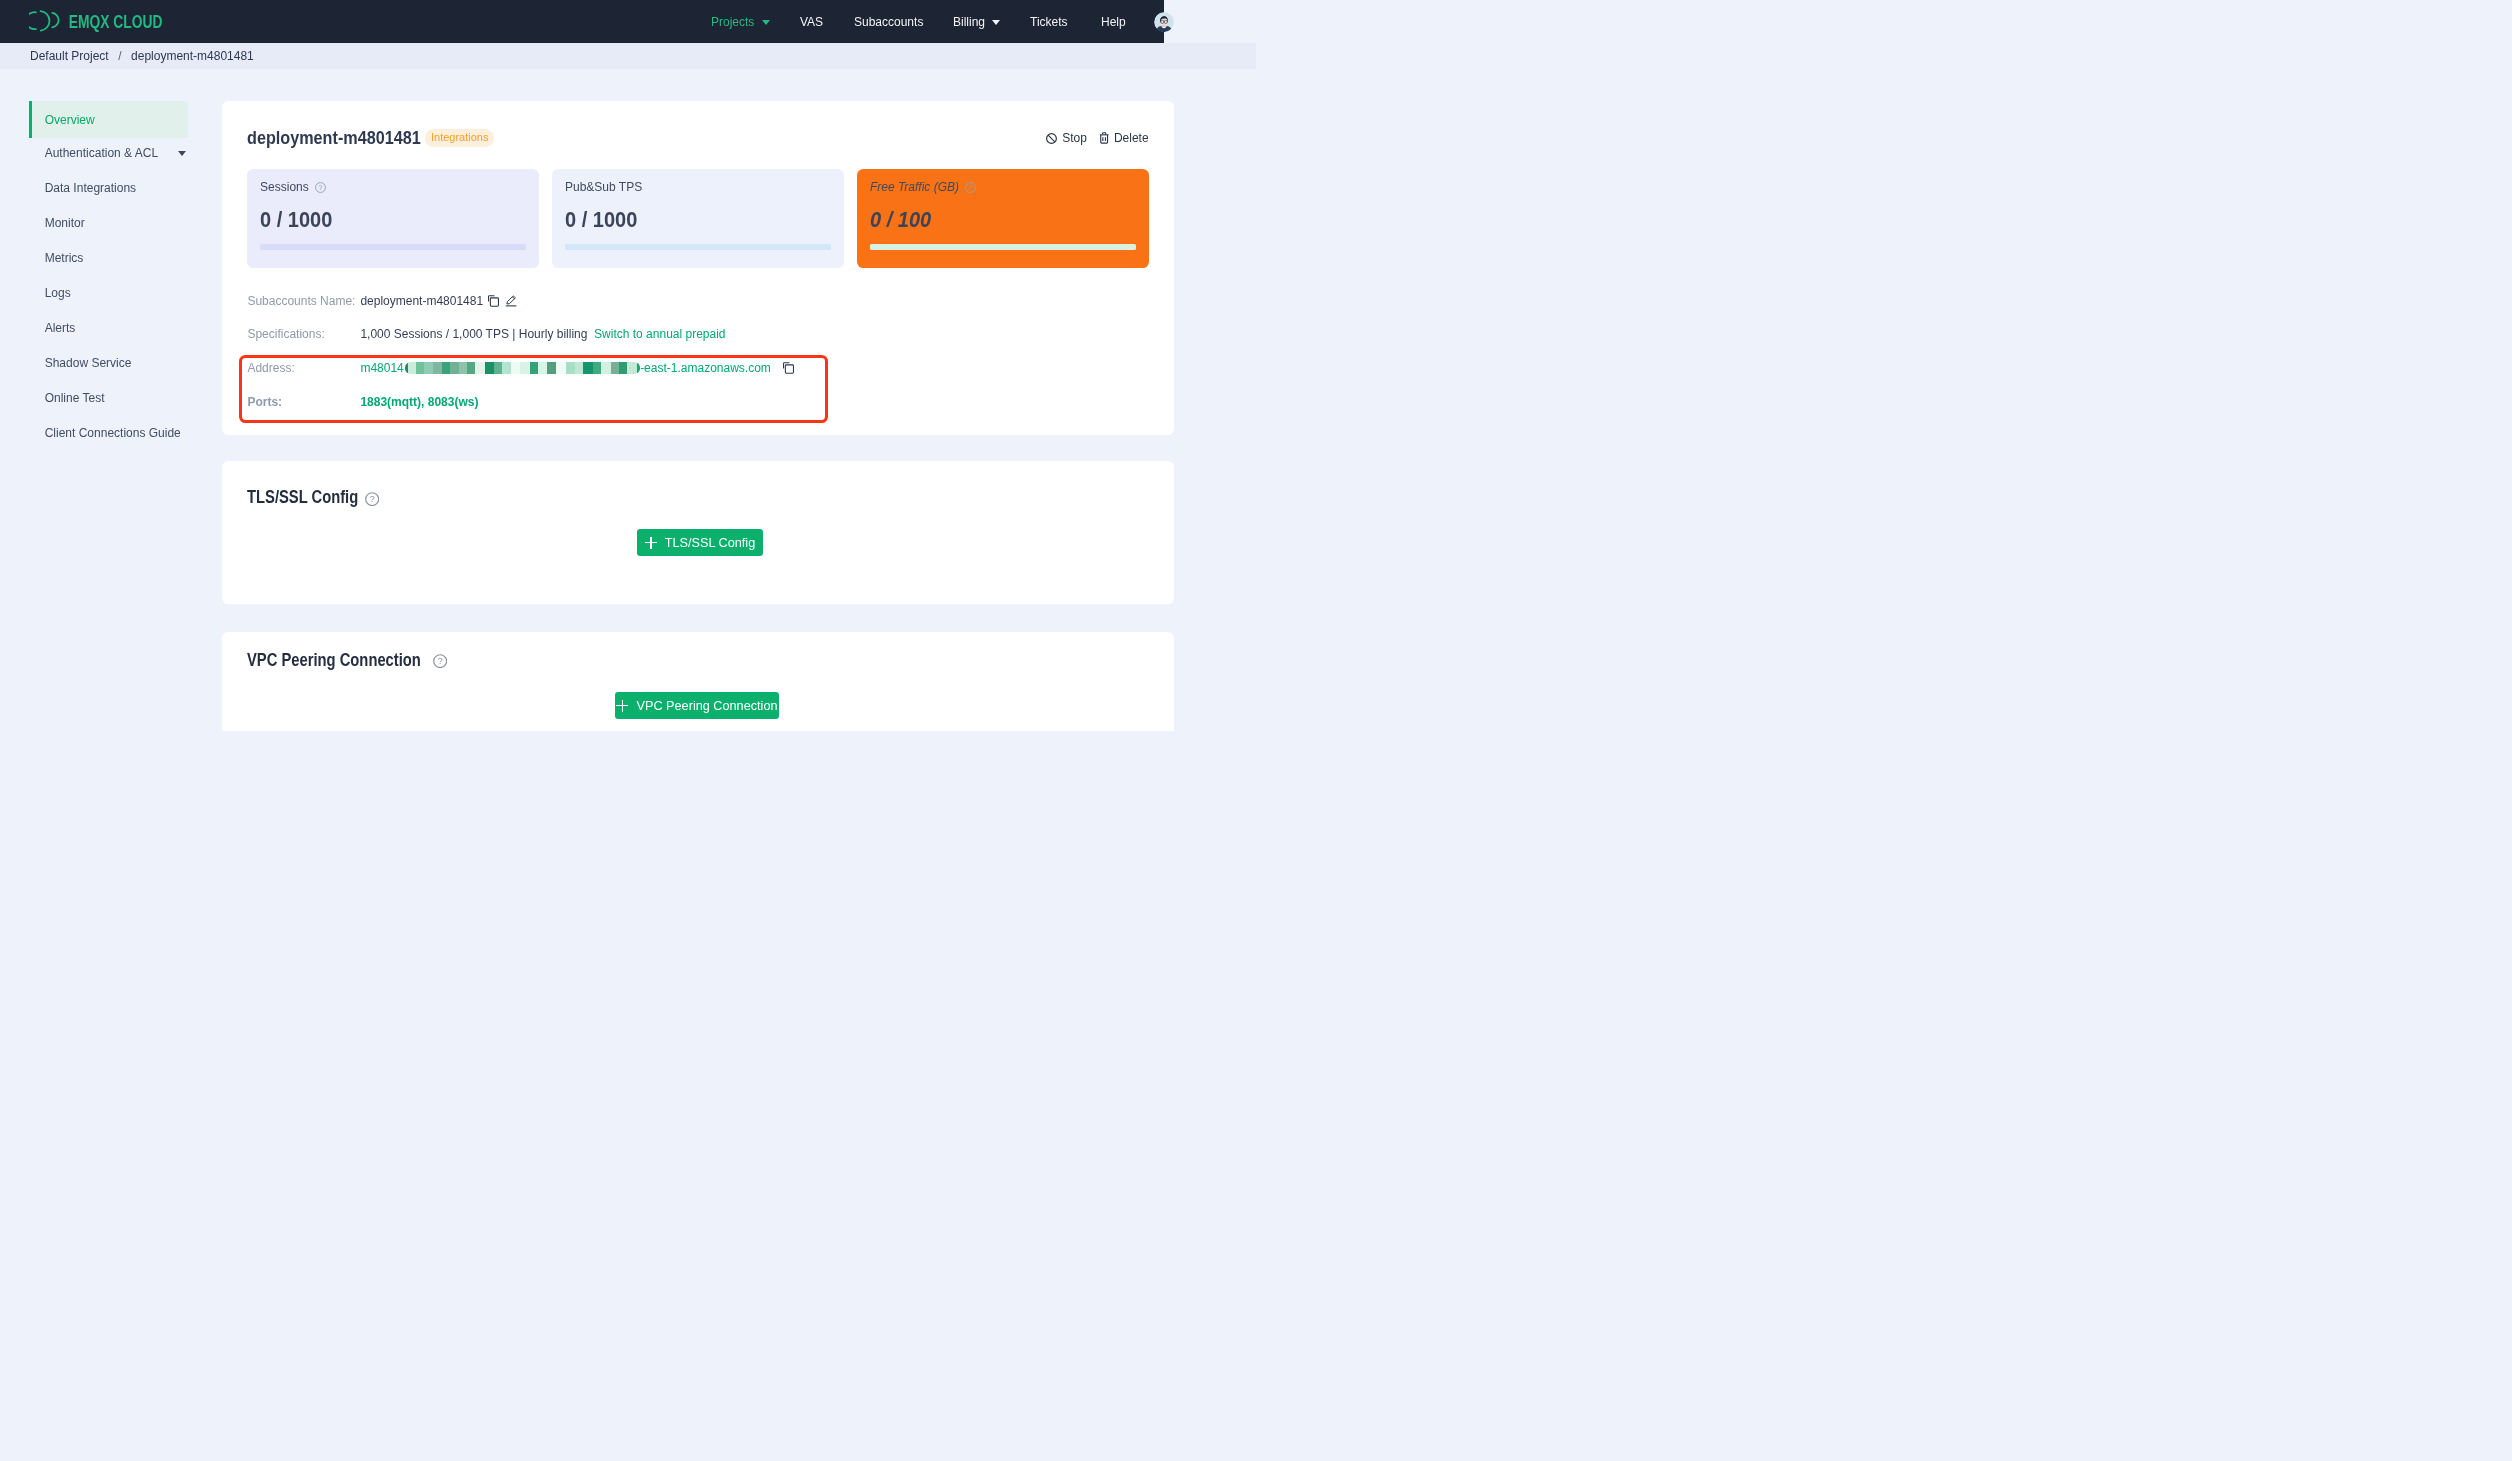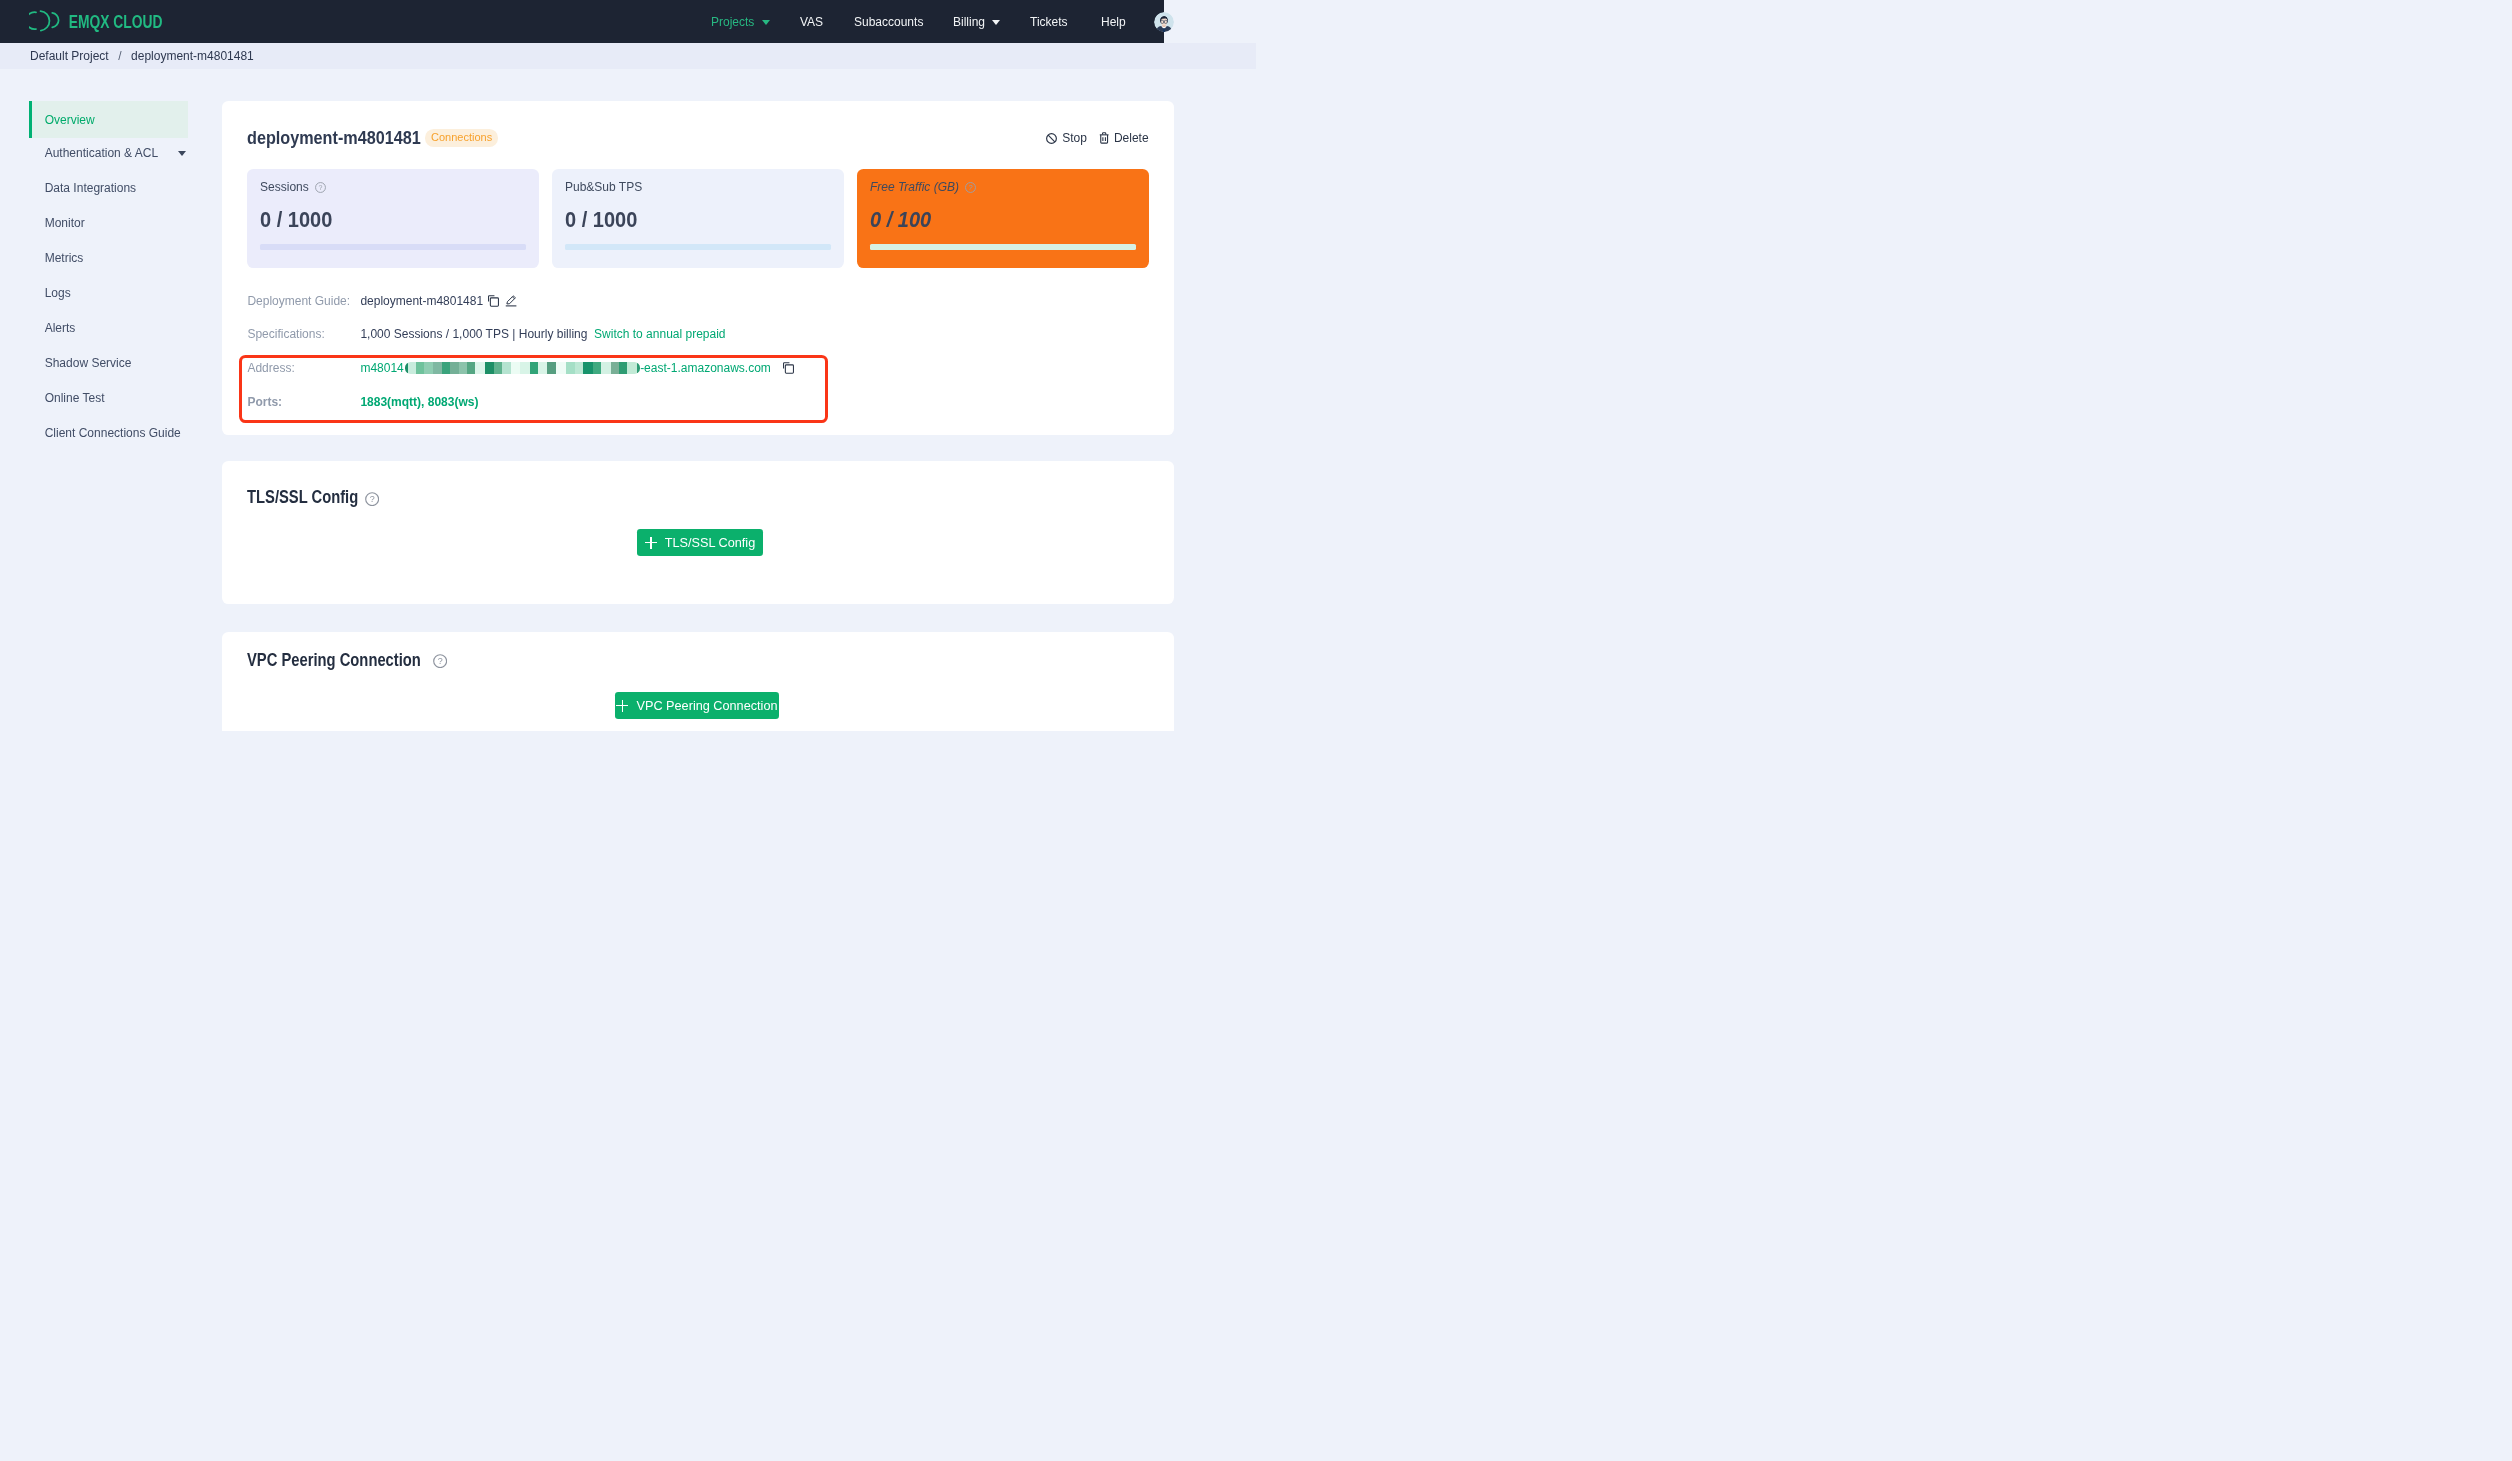--- a/index.html
+++ b/index.html
@@ -131,21 +131,21 @@
   <div class="it">Logs</div>
   <div class="it">Alerts</div>
   <div class="it">Shadow Service</div>
   <div class="it">Online Test</div>
   <div class="it">Client Connections Guide</div>
 </div>
 
 <div class="card" id="card1">
   <div class="titlerow">
     <span class="title">deployment-m4801481</span>
-    <span class="badge">Connections</span>
+    <span class="badge">Integrations</span>
   </div>
   <div class="actions">
     <span class="act"><svg width="11" height="11" viewBox="0 0 14 14">
           <circle cx="7" cy="7" r="6.2" fill="none" stroke="#2b3547" stroke-width="1.5"></circle>
           <path d="M2.8 2.8 L11.2 11.2" stroke="#2b3547" stroke-width="1.5"></path>
         </svg>Stop</span>
     <span class="act"><svg width="10.3" height="12" viewBox="0 0 13 15">
           <path d="M1 3.5 H12" stroke="#2b3547" stroke-width="1.4" fill="none"></path>
           <path d="M4.5 3.2 V1.6 Q4.5 0.8 5.3 0.8 L7.7 0.8 Q8.5 0.8 8.5 1.6 V3.2" stroke="#2b3547" stroke-width="1.4" fill="none"></path>
           <path d="M2.2 3.8 L2.2 13 Q2.2 14 3.2 14 L9.8 14 Q10.8 14 10.8 13 L10.8 3.8" stroke="#2b3547" stroke-width="1.4" fill="none"></path>
@@ -170,21 +170,21 @@
       <div class="lbl">Free Traffic (GB)<svg width="11" height="11" viewBox="0 0 14 14" style="font-size:15px">
             <circle cx="7" cy="7" r="6.3" fill="none" stroke="#9aa0ab" stroke-width="1.2"></circle>
             <text x="7" y="10.2" text-anchor="middle" font-size="9" fill="#9aa0ab" font-family="Liberation Sans, sans-serif">?</text>
           </svg></div>
       <div class="big">0 / 100</div>
       <div class="bar"></div>
     </div>
   </div>
 
   <div class="drow" style="top:191px;">
-    <span class="lb">Deployment Guide:</span>
+    <span class="lb">Subaccounts Name:</span>
     <span class="vl">deployment-m4801481
       <svg style="margin-left:4.4px" width="11" height="12" viewBox="0 0 14 15">
           <path d="M0.7 8 L0.7 1.6 Q0.7 0.7 1.6 0.7 L8.2 0.7" fill="none" stroke="#2b3547" stroke-width="1.35"></path>
           <rect x="3" y="3.5" width="10.3" height="10.6" rx="1.2" fill="none" stroke="#2b3547" stroke-width="1.35"></rect>
         </svg>
       <svg style="margin-left:6.8px" width="12" height="12.7" viewBox="0 0 15 16">
           <path d="M2.3 12.5 L3 9.7 L9.9 2.8 Q10.5 2.2 11.1 2.8 L12.5 4.2 Q13.1 4.8 12.5 5.4 L5.6 12.3 L2.3 12.5 Z" fill="none" stroke="#2b3547" stroke-width="1.25" stroke-linejoin="round"></path>
           <path d="M9.3 3.5 L11.9 6.1" stroke="#2b3547" stroke-width="1.25"></path>
           <path d="M0.9 15 L14.3 15" stroke="#2b3547" stroke-width="1.35"></path>
         </svg>

